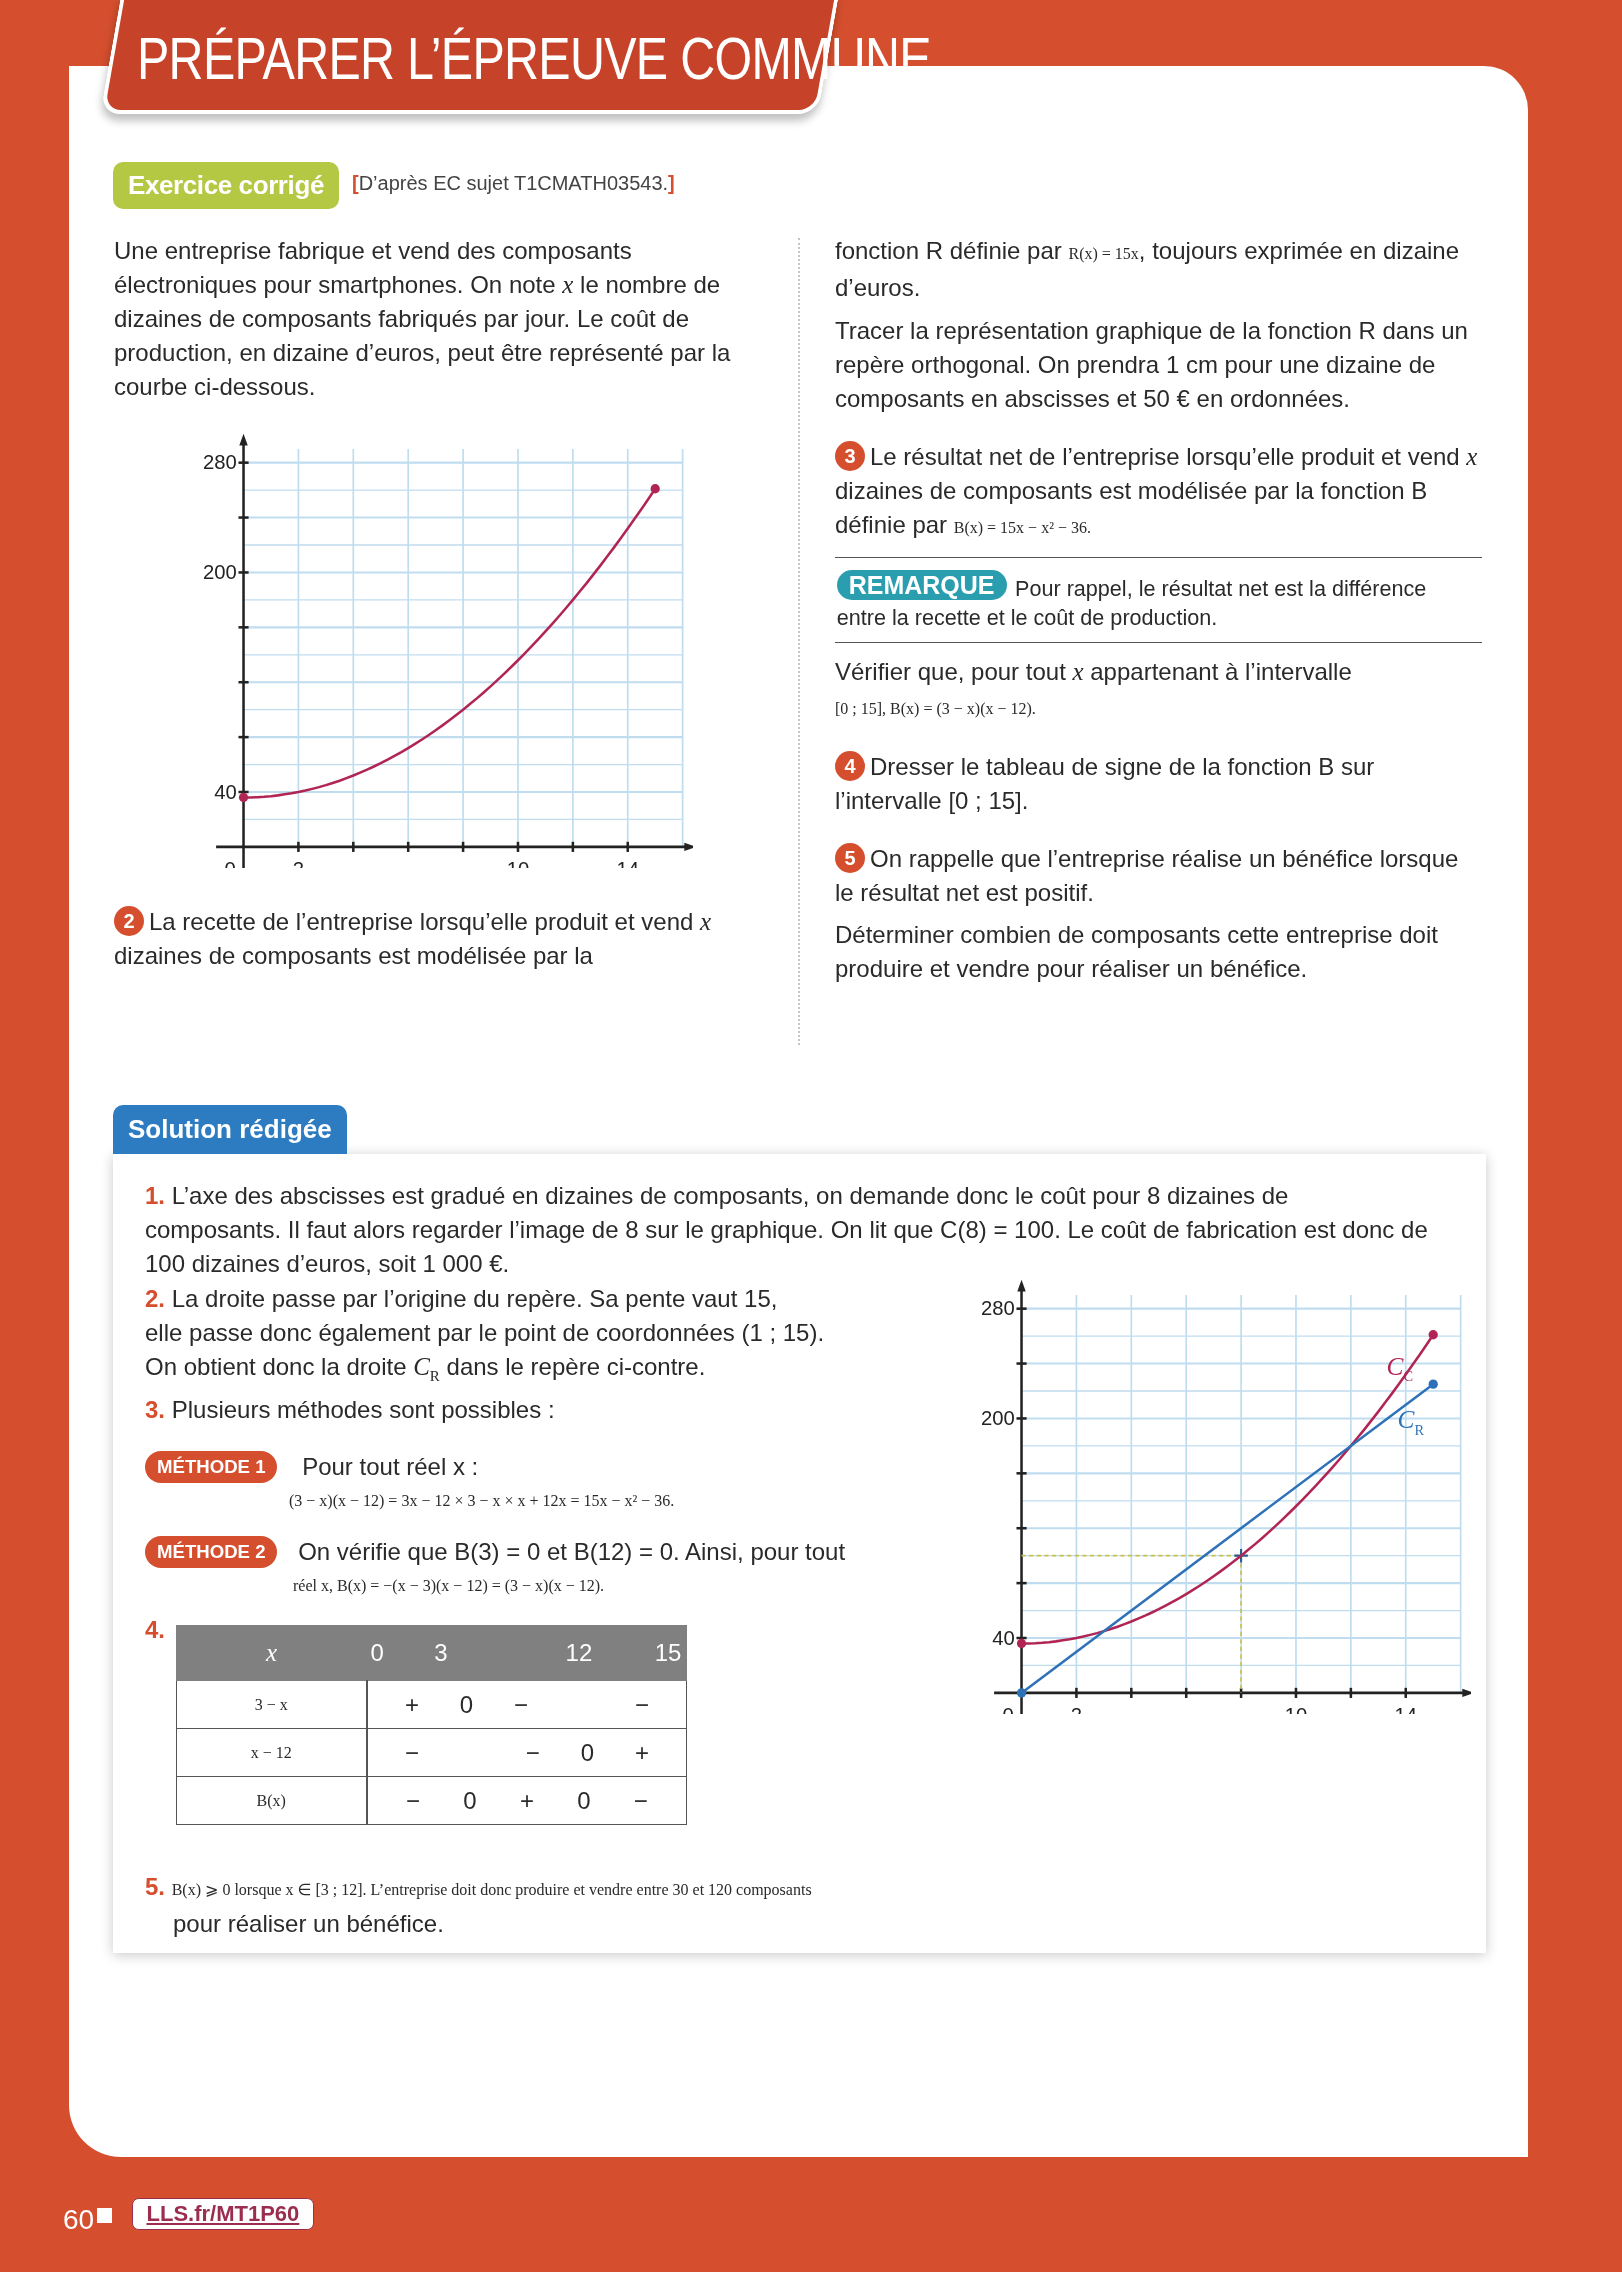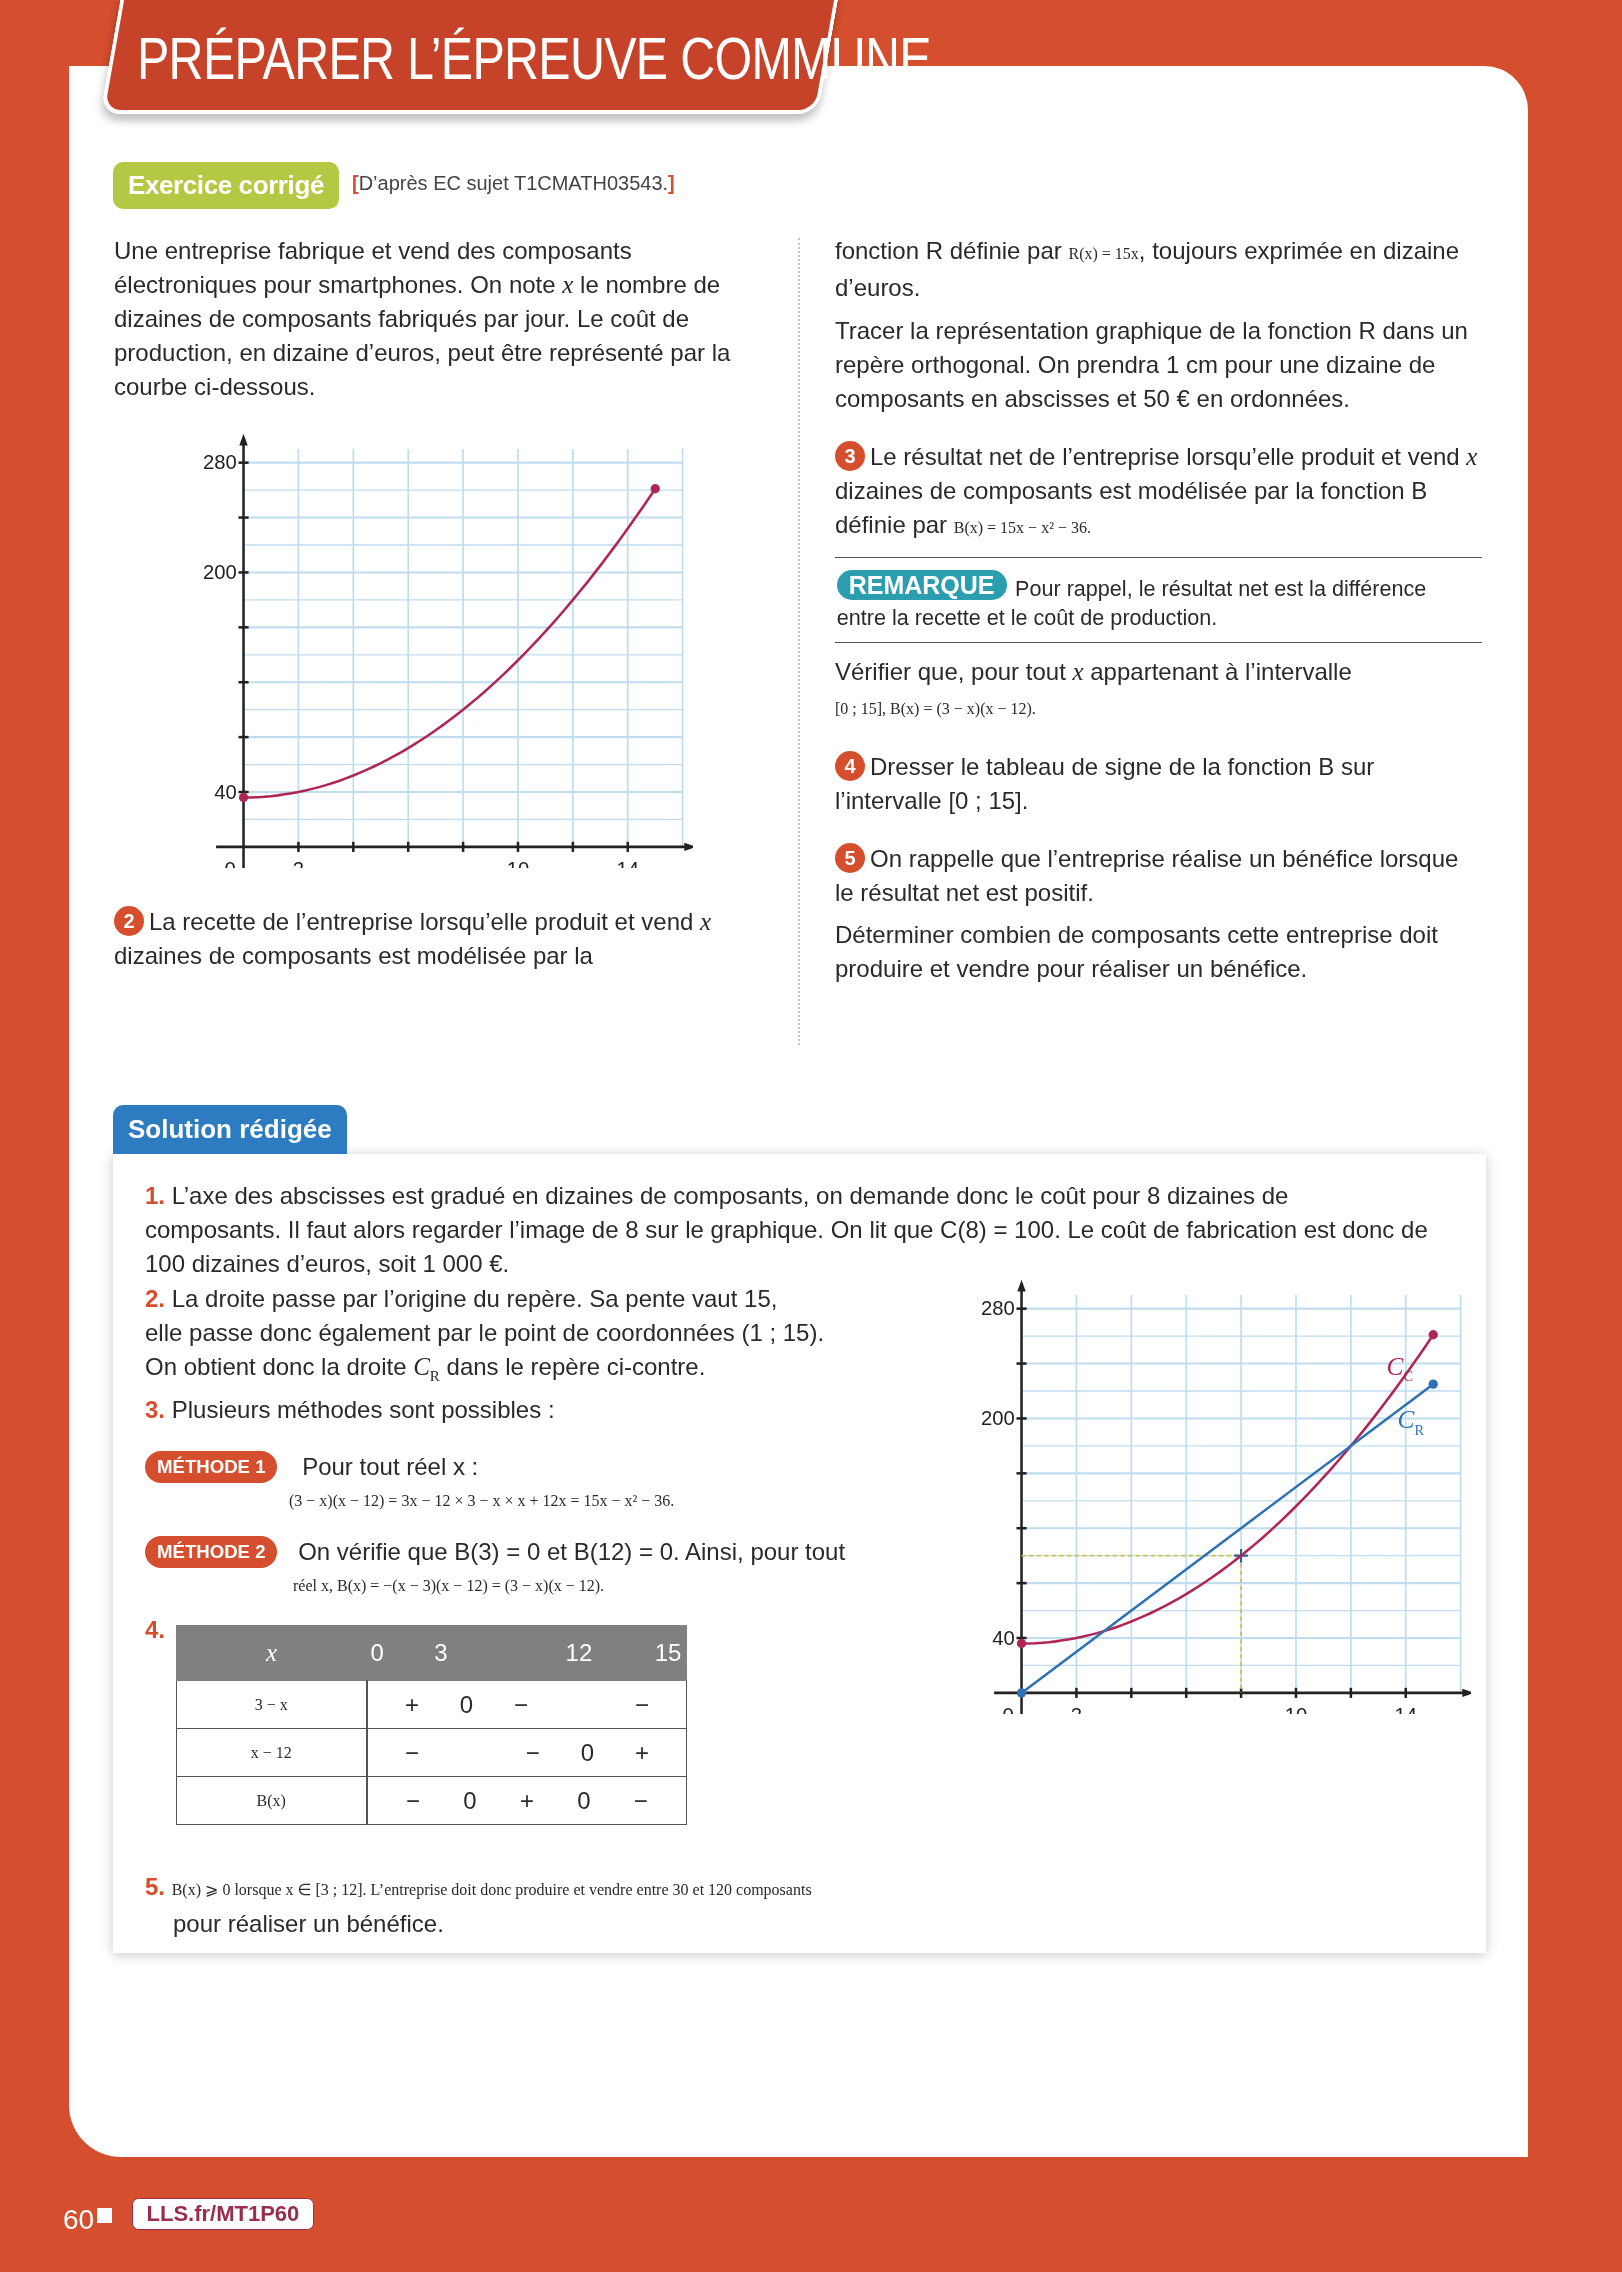--- a/index.html
+++ b/index.html
@@ -71,21 +71,21 @@
     border-radius:17px; padding:0 12px; line-height:32px; vertical-align:2.5px;
   }
   table.signs { border-collapse:collapse; position:absolute; left:176px; top:1625px; font-size:24px; }
   table.signs td { border:1.7px solid #555; height:47px; padding:0; text-align:center; }
   table.signs tr.head td { background:#808080; color:#fff; height:54px; border-color:#808080; }
   .chart { position:absolute; }
   .footer-page { position:absolute; left:63px; top:2204px; color:#fff; font-size:28px; }
   .footer-sq { position:absolute; left:97px; top:2208px; width:15px; height:15px; background:#fff; }
   .footer-link {
     position:absolute; left:132px; top:2198px; height:30px; padding:0 13.5px; border-radius:6.8px;
-    background:#fff; border:1.7px solid #9B2E4E; color:#9B2E4E; font-weight:bold; font-size:22px; line-height:30px;
+    background:#fff; border:1.7px solid #9B2E4E; color:#9B2E4E; font-weight:bold; font-size:22px; line-height:30px;text-decoration:underline;
   }
 </style>
 </head>
 <body>
 
 <div class="panel"></div>
 
 <div class="banner"></div>
 <div class="banner-title">PRÉPARER L’ÉPREUVE COMMUNE</div>
 

